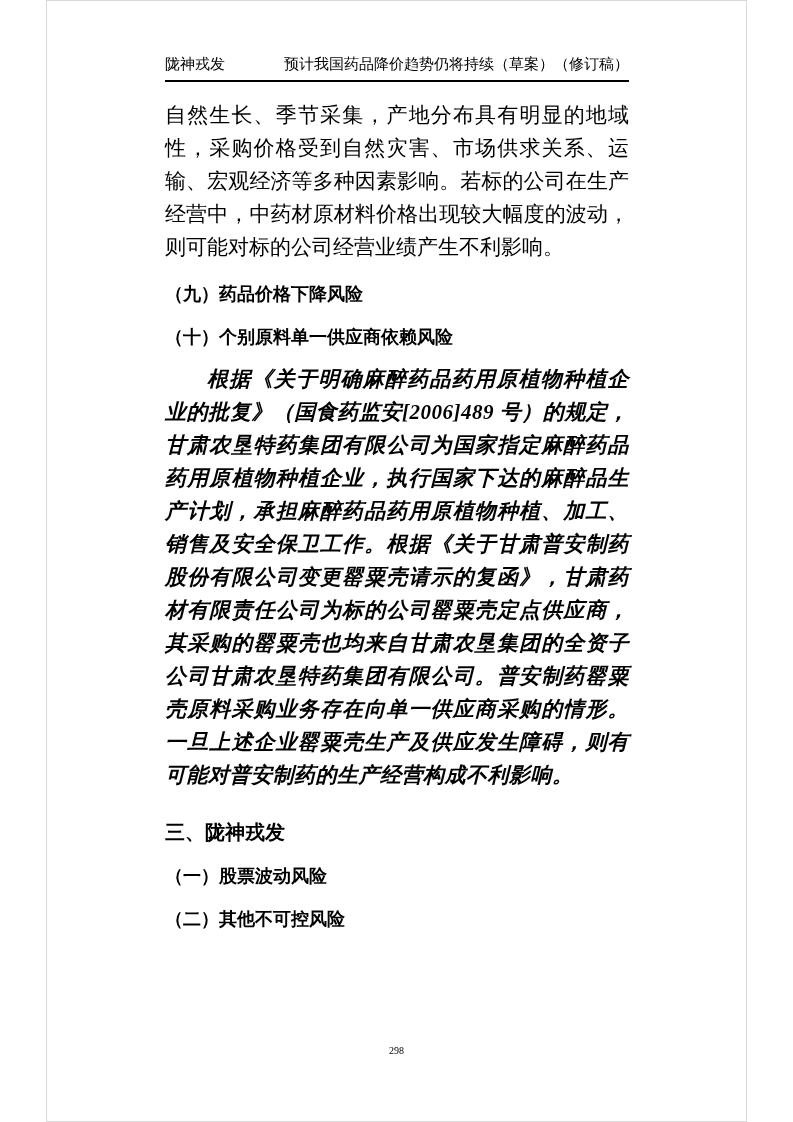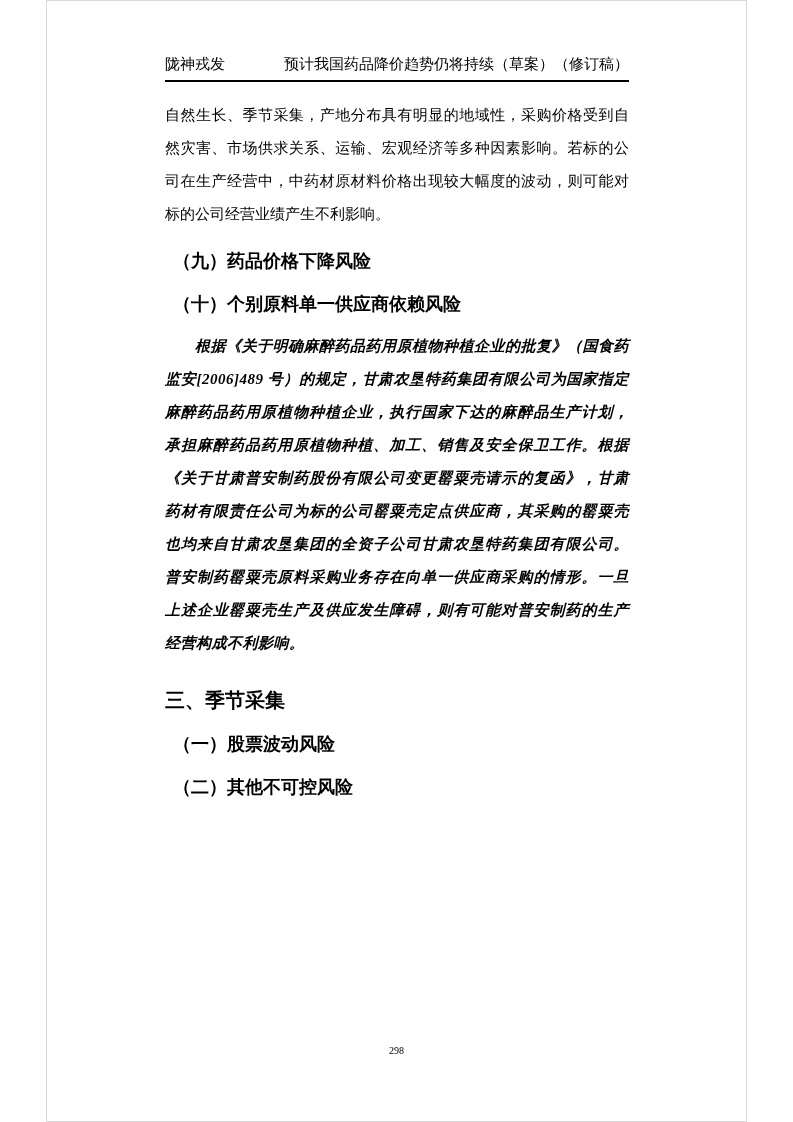--- a/index.html
+++ b/index.html
@@ -24,41 +24,41 @@
     justify-content: space-between;
     align-items: flex-end;
     font-family: "Liberation Serif", "DejaVu Serif", serif;
     font-size: 15px;
     line-height: 20px;
     padding-bottom: 6px;
     border-bottom: 2px solid #000;
   }
   .para {
     font-family: "Liberation Serif", "DejaVu Serif", serif;
-    font-size: 15px;
+    font-size: 21px;
     line-height: 33px;
     text-align: justify;
     text-indent: 2em;
     margin: 0 0 0 0;
   }
   .para.no-indent {
     text-indent: 0;
     margin-top: 17px;
   }
   .para.kai {
     font-style: italic;
     font-weight: bold;
     letter-spacing: 0.5px;
   }
   .heading-sub {
     font-family: "Liberation Sans", "DejaVu Sans", sans-serif;
     font-size: 18px;
     font-weight: bold;
     line-height: 26px;
-    margin: 17px 0 13px 8px;
+    margin: 17px 0 13px 0;
   }
   .heading-main {
     font-family: "Liberation Sans", "DejaVu Sans", sans-serif;
     font-size: 20px;
     font-weight: bold;
     line-height: 28px;
     margin: 26px 0 0 0;
   }
   .footer {
     position: absolute;
@@ -85,21 +85,21 @@
 
     <p class="para no-indent">自然生长、季节采集，产地分布具有明显的地域性，采购价格受到自然灾害、市场供求关系、运输、宏观经济等多种因素影响。若标的公司在生产经营中，中药材原材料价格出现较大幅度的波动，则可能对标的公司经营业绩产生不利影响。</p>
 
     <h2 class="heading-sub">（九）药品价格下降风险</h2>
 
 
     <h2 class="heading-sub">（十）个别原料单一供应商依赖风险</h2>
 
     <p class="para kai">根据《关于明确麻醉药品药用原植物种植企业的批复》（国食药监安[2006]489 号）的规定，甘肃农垦特药集团有限公司为国家指定麻醉药品药用原植物种植企业，执行国家下达的麻醉品生产计划，承担麻醉药品药用原植物种植、加工、销售及安全保卫工作。根据《关于甘肃普安制药股份有限公司变更罂粟壳请示的复函》，甘肃药材有限责任公司为标的公司罂粟壳定点供应商，其采购的罂粟壳也均来自甘肃农垦集团的全资子公司甘肃农垦特药集团有限公司。普安制药罂粟壳原料采购业务存在向单一供应商采购的情形。一旦上述企业罂粟壳生产及供应发生障碍，则有可能对普安制药的生产经营构成不利影响。</p>
 
-    <h1 class="heading-main">三、季节采集</h1>
+    <h1 class="heading-main">三、陇神戎发</h1>
 
     <h2 class="heading-sub">（一）股票波动风险</h2>
 
 
     <h2 class="heading-sub">（二）其他不可控风险</h2>
 
   </div>
 
   <div class="footer">
     <span>298</span>

